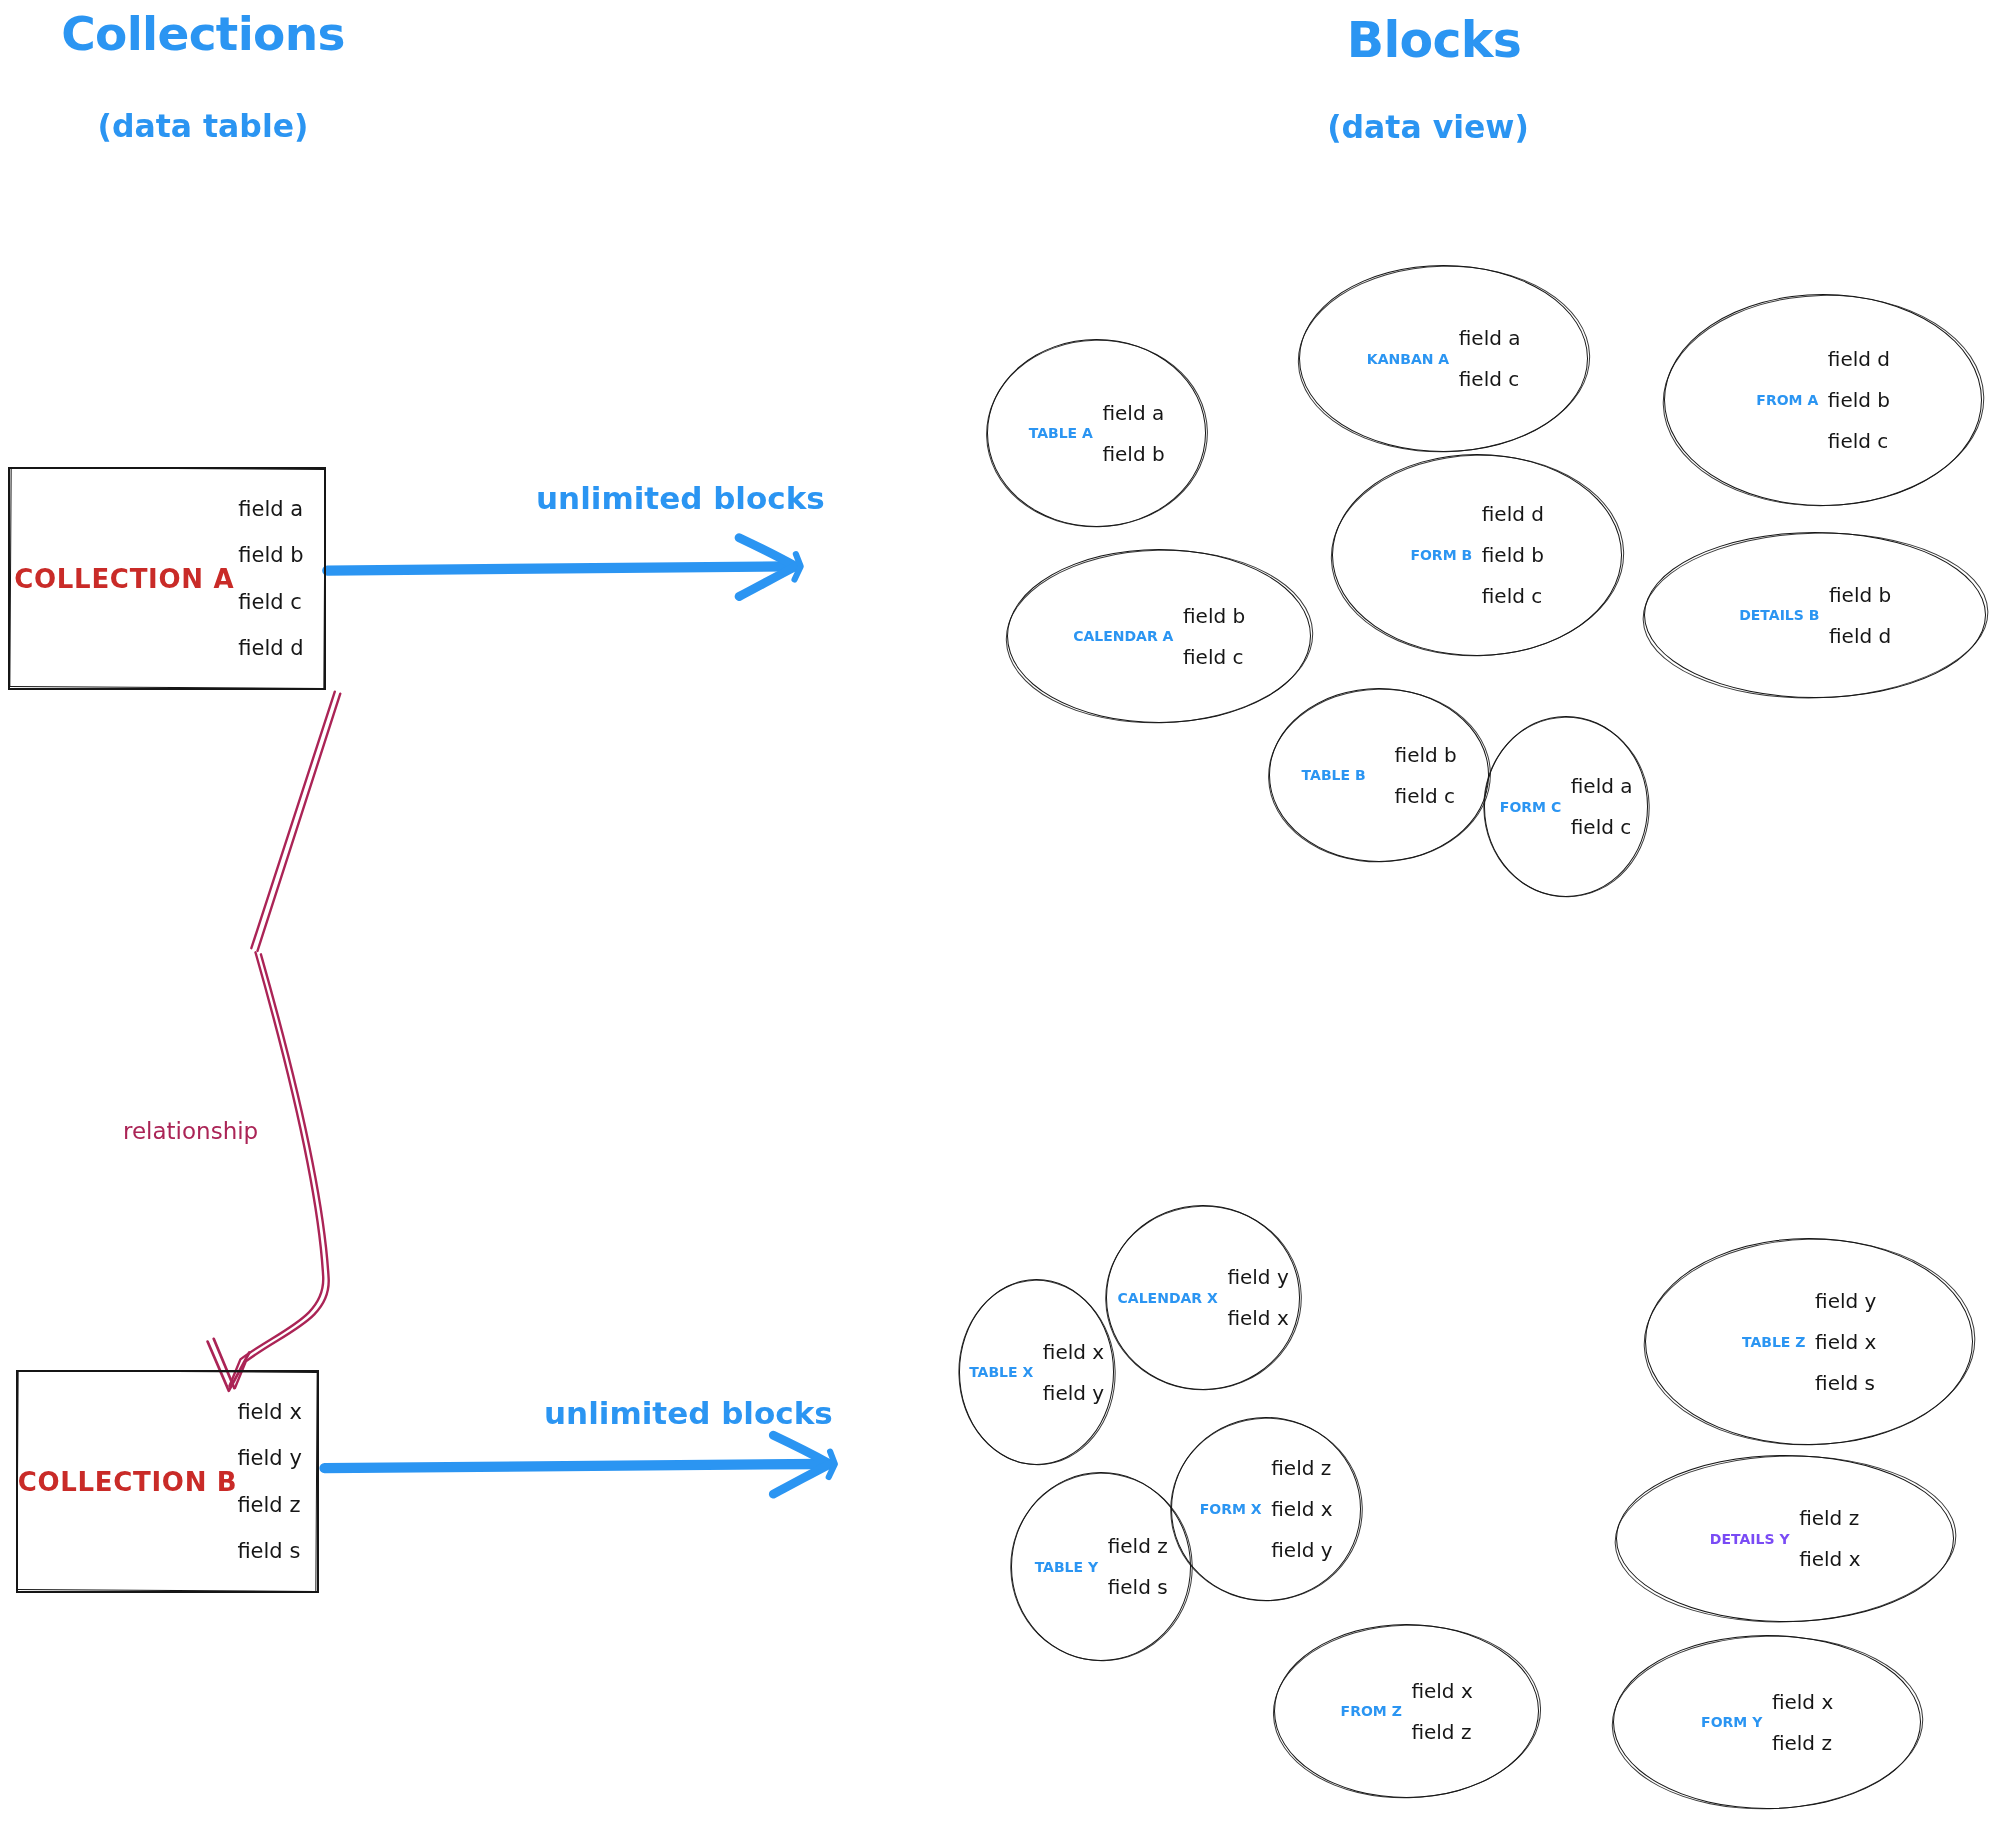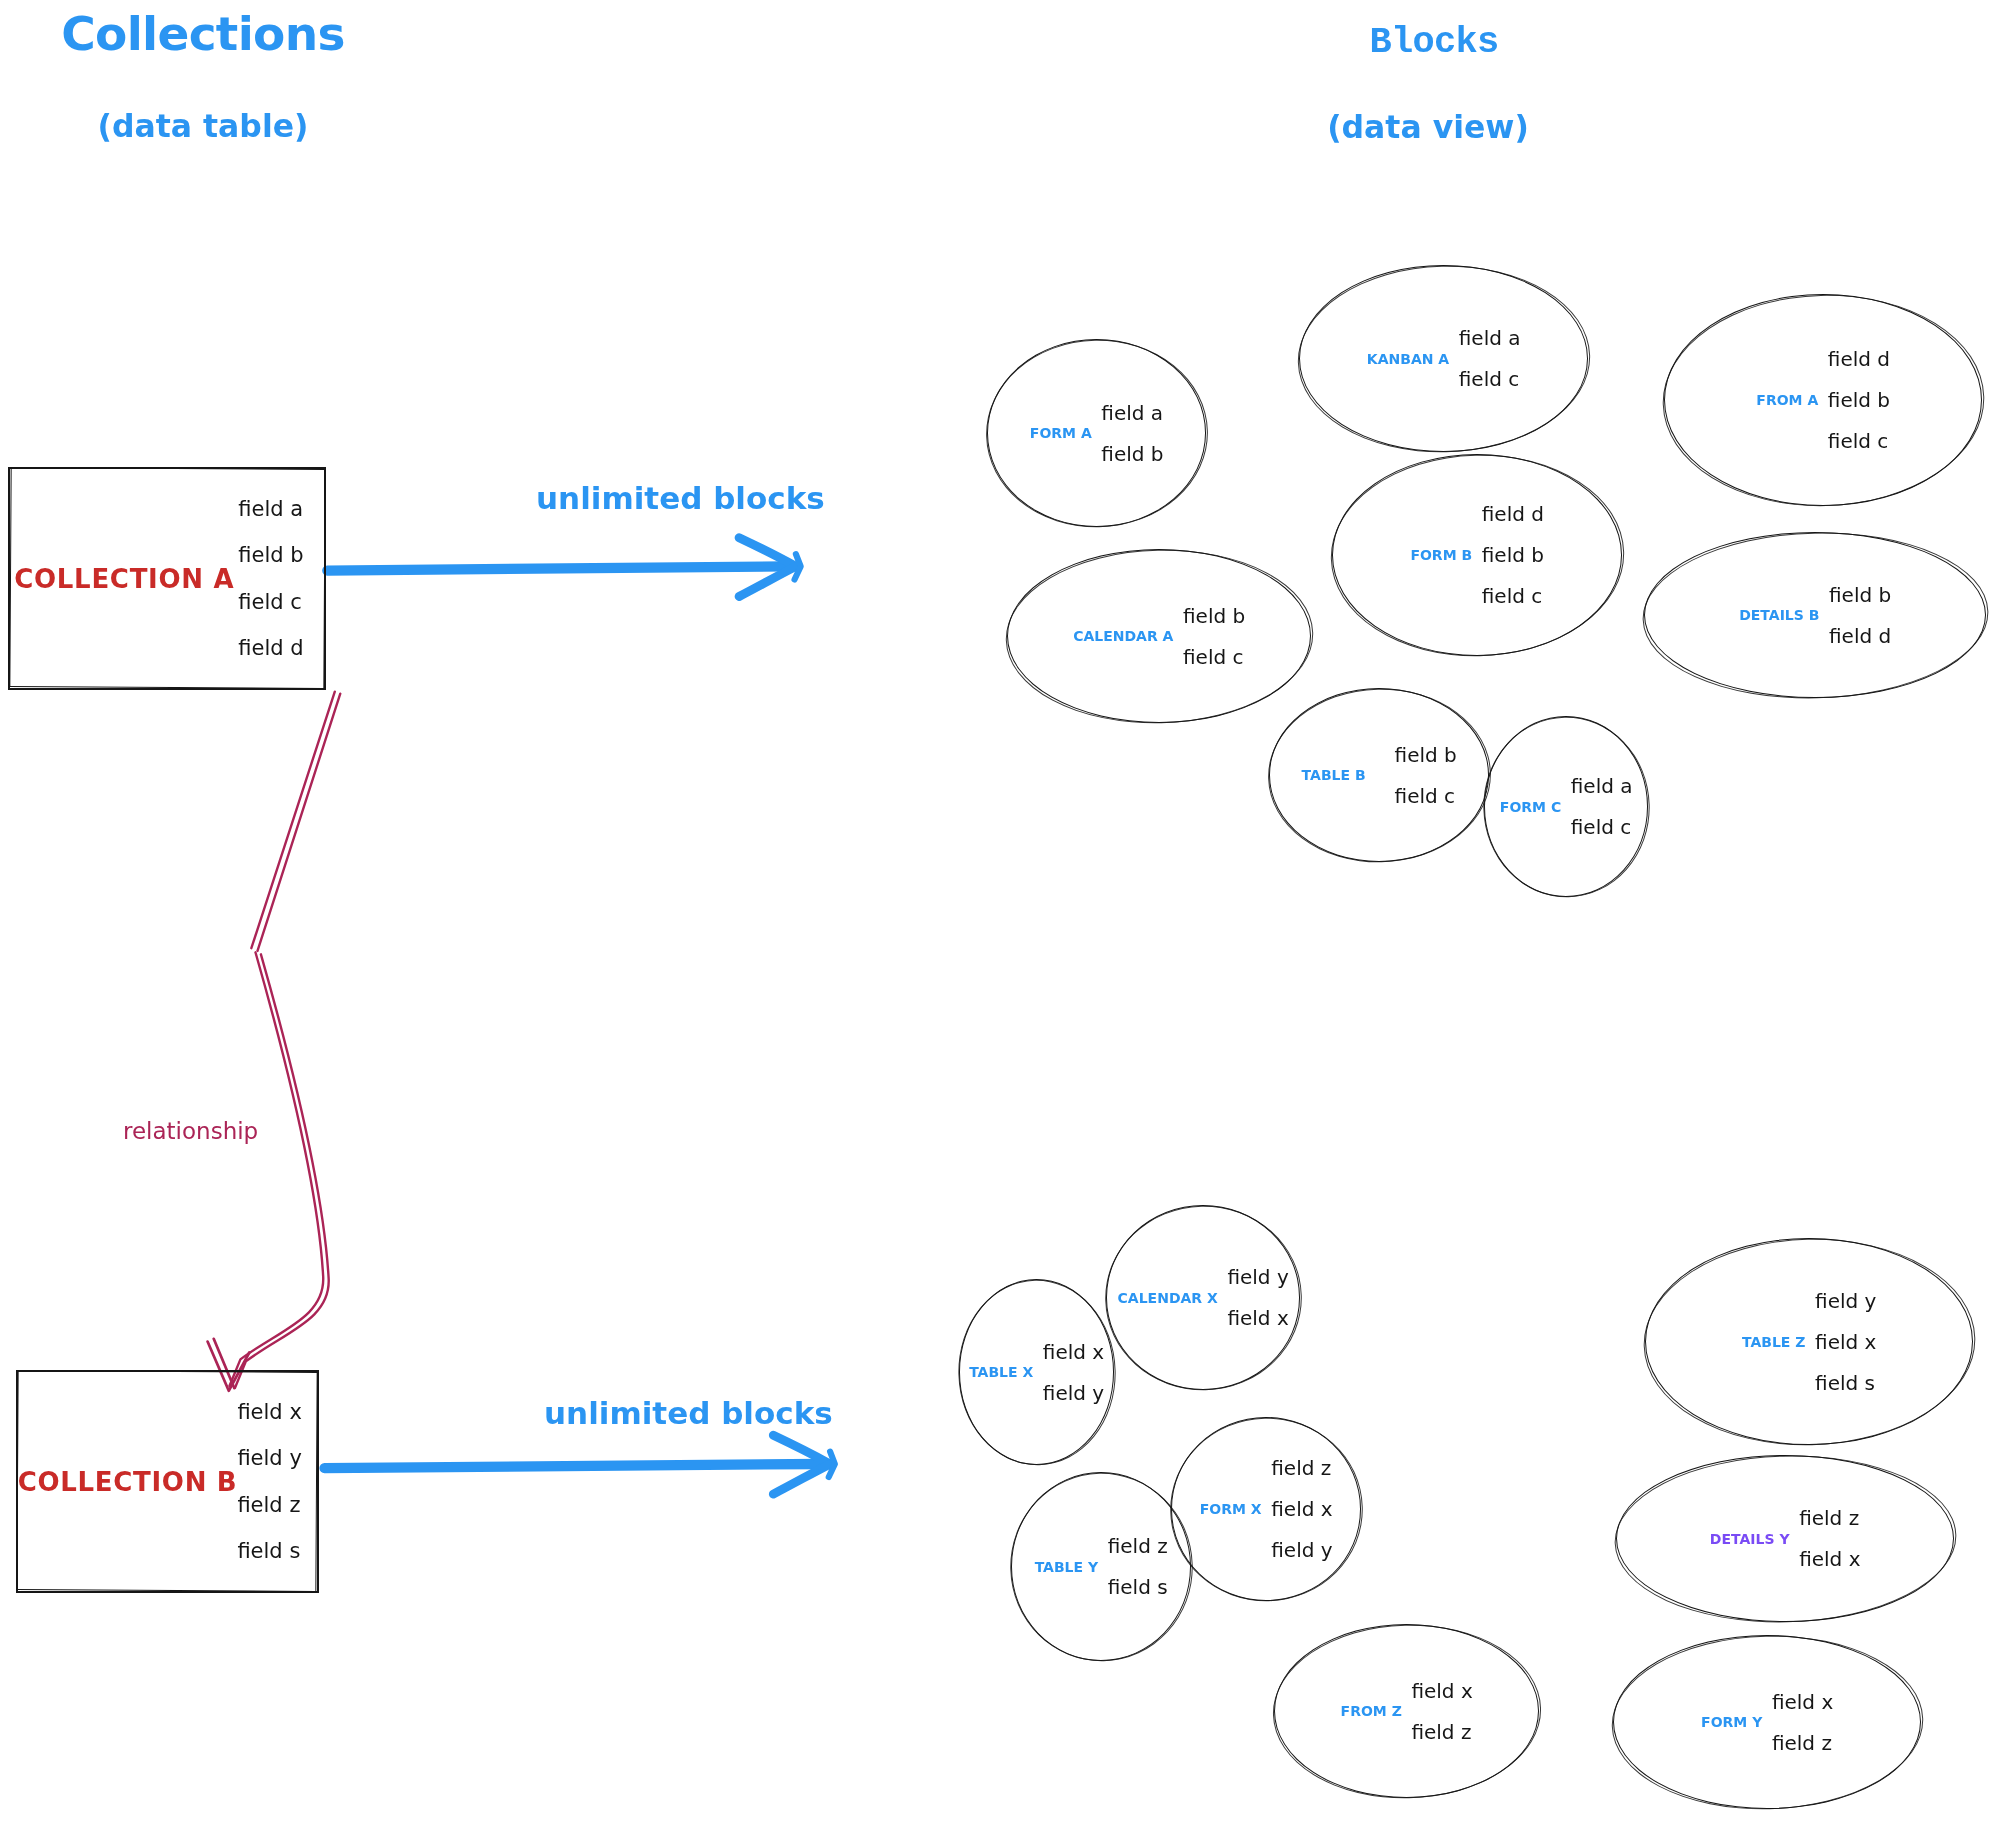--- a/index.html
+++ b/index.html
@@ -153,21 +153,21 @@
       <path class="rel-stroke" d="M497 1014 L376 1390"></path>
       <path class="rel-stroke" d="M373 1392 C428 1585 466 1758 472 1866 C475 1926 408 1944 351 1987 L335 2026"></path>
       <path class="rel-stroke" d="M381 1395 C436 1588 474 1761 480 1869 C483 1929 416 1947 359 1990 L343 2029"></path>
       <path class="rel-stroke" d="M303 1961 L334 2033 L364 1977" stroke-width="4"></path>
       <path class="rel-stroke" d="M312 1957 L342 2029" stroke-width="4"></path>
     </g>
   </svg>
 
   <div class="title" style="left:203px;  top:5.5px;   font-size:47px;">Collections</div>
   <div class="subtitle" style="left:203px;  top:108px; font-size:31.5px;">(data table)</div>
-  <div class="title" style="left:1434px; top:21px;  font-size:37px;font-family:Liberation Mono, monospace;">Blocks</div>
+  <div class="title" style="left:1434px; top:12px;  font-size:49px;">Blocks</div>
   <div class="subtitle" style="left:1428px; top:109px; font-size:31.5px;">(data view)</div>
 
   <div class="arrow-label" style="left:536px; top:480px;">unlimited blocks</div>
   <div class="arrow-label" style="left:544px; top:1395px;">unlimited blocks</div>
   <div class="rel-label" style="left:123px; top:1118px;">relationship</div>
 
   <div class="collection" style="left:8.2px; top:467px; width:314px; height:219px;">
     <span class="cname">COLLECTION A</span>
     <div class="cfields">
       <span>field a</span>
@@ -181,21 +181,21 @@
     <span class="cname">COLLECTION B</span>
     <div class="cfields">
       <span>field x</span>
       <span>field y</span>
       <span>field z</span>
       <span>field s</span>
     </div>
   </div>
 
   <div class="block" style="left:987px; top:339px; width:212px; height:186px;">
-    <span class="blabel">FORM A</span>
+    <span class="blabel">TABLE A</span>
     <div class="bfields">
       <span>field a</span>
       <span>field b</span>
     </div>
   </div>
 
   <div class="block" style="left:1299px; top:265px; width:282px; height:185px;">
     <span class="blabel">KANBAN A</span>
     <div class="bfields">
       <span>field a</span>

